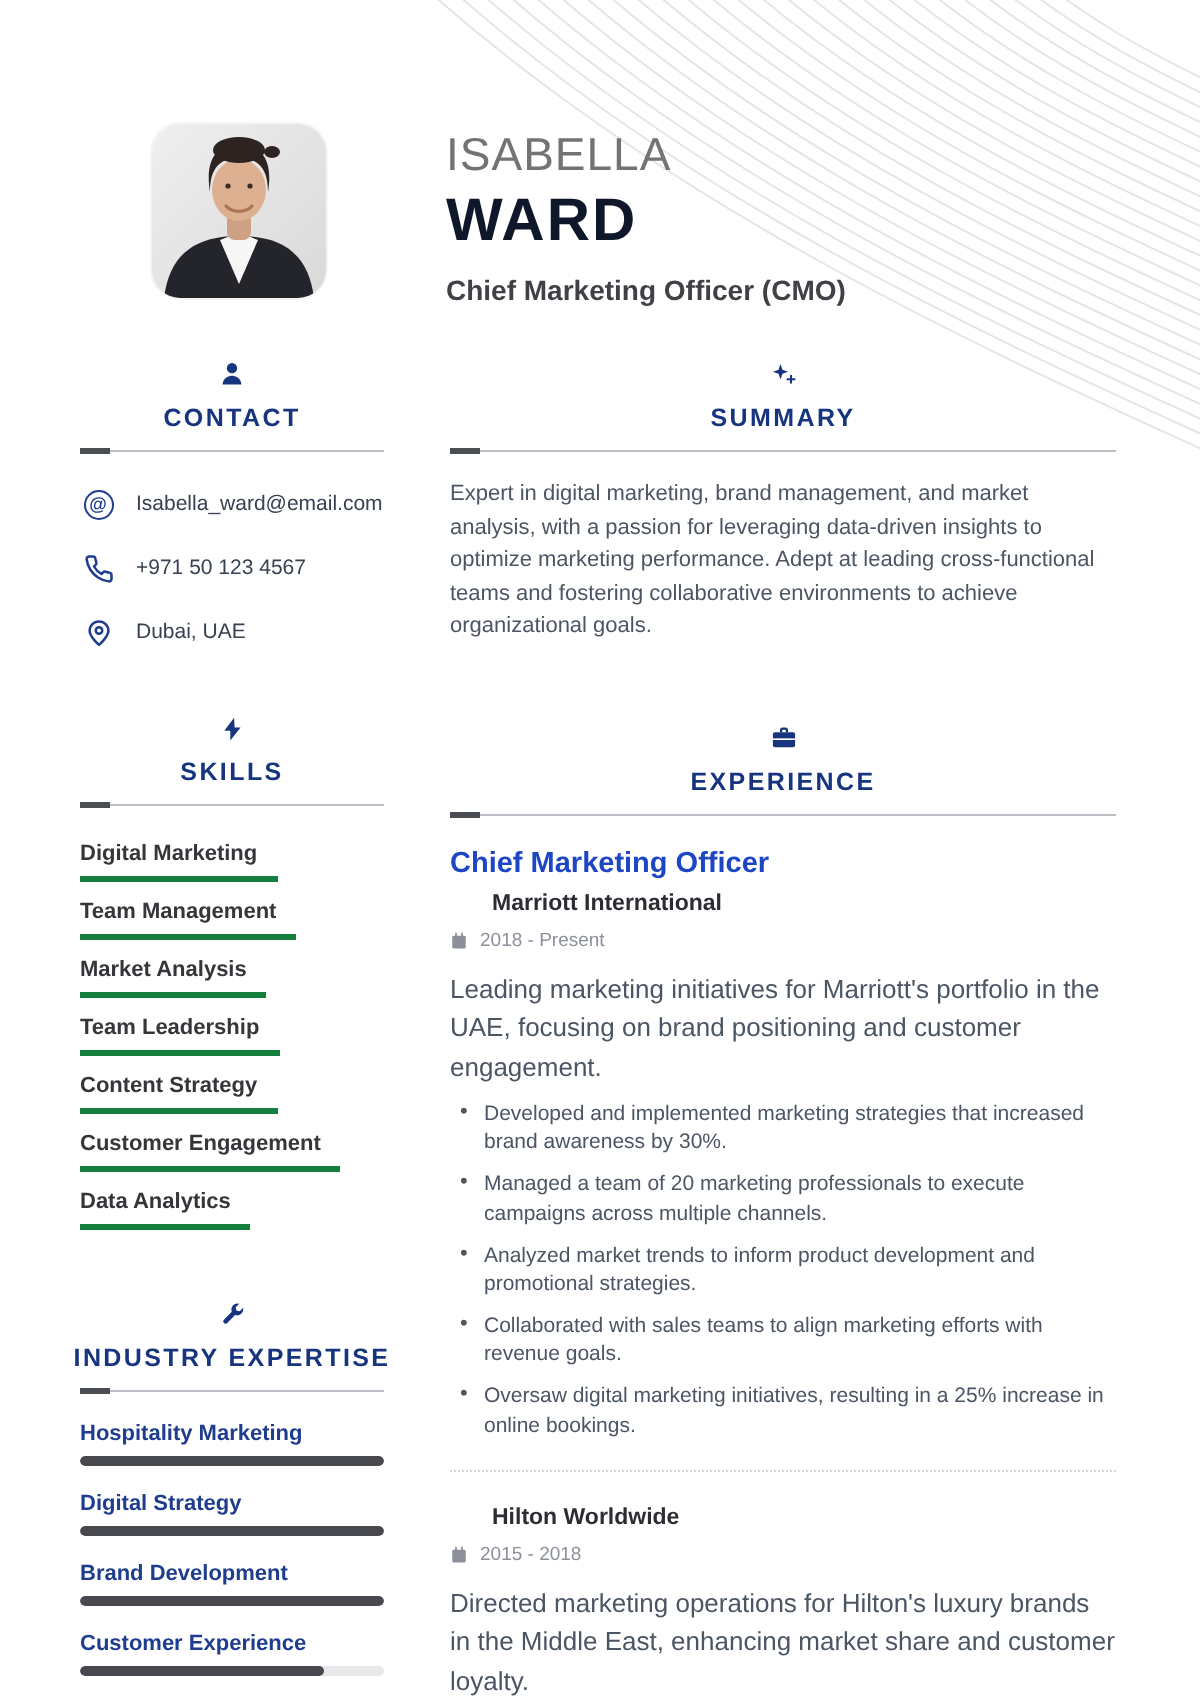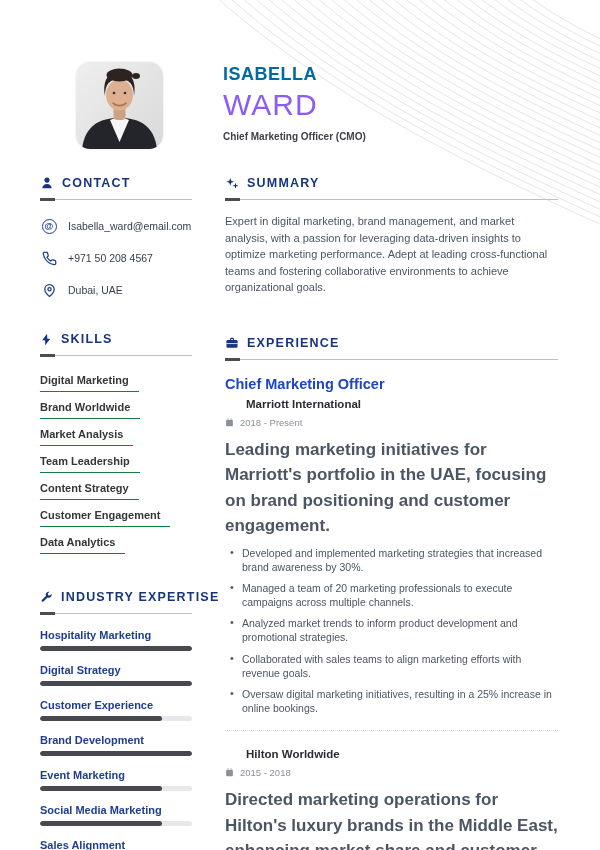--- a/index.html
+++ b/index.html
@@ -13,69 +13,69 @@
   .deco { position:absolute; top:0; right:0; width:420px; height:300px; pointer-events:none; }
   .deco path { fill:none; stroke:#e4e5e8; stroke-width:1; }
 
   
   .header { position:relative; display:flex; padding:62px 0 0 76px; z-index:2; }
   .photo {
     width:87px; height:87px; border-radius:14px; overflow:hidden; flex:none;
     box-shadow:0 0 0 1px rgba(0,0,0,.04);
   }
   .name-block { margin-left:60px; padding-top:2px; }
-  .first-name { font-size:18px; font-weight:700; color:#0369a1; letter-spacing:.5px; }
-  .last-name  { font-size:30px; font-weight:400; color:#8b5cf6; letter-spacing:1px; margin-top:3px; }
-  .subtitle   { font-size:10px; font-weight:600; color:#3f4147; margin-top:9px; }
+  .first-name { font-size:23px; font-weight:400; color:#737373; letter-spacing:.5px; }
+  .last-name  { font-size:30px; font-weight:700; color:#0f172a; letter-spacing:1px; margin-top:3px; }
+  .subtitle   { font-size:14px; font-weight:600; color:#3f4147; margin-top:9px; }
 
   
   .columns { position:relative; display:flex; padding:0 42px 0 40px; margin-top:27px; z-index:2; }
   .left  { width:152px; flex:none; }
   .right { flex:1; margin-left:33px; min-width:0; }
 
   
-  .sec-head { display:flex; align-items:center; gap:8px; }
+  .sec-head { display:flex; align-items:center; gap:8px;flex-direction:column; }
   .sec-head .ttl { font-size:12.5px; font-weight:800; color:#17357f; letter-spacing:1.2px; white-space:nowrap; }
   .sec-head svg { flex:none; }
   .rule { height:1px; background:#bcbfc5; position:relative; margin-top:9px; }
   .rule::before { content:''; position:absolute; left:0; top:-1px; width:15px; height:3px; background:#4a4d52; }
 
   
   .contact-items { margin-top:17px; }
   .c-item { display:flex; align-items:center; gap:10px; margin-bottom:14px; }
   .c-icon { width:18px; height:18px; flex:none; display:flex; align-items:center; justify-content:center; color:#1e3d8f; }
   .at-badge { width:15px; height:15px; border:1.5px solid #1e3d8f; border-radius:50%;
               font-size:9px; font-weight:700; color:#1e3d8f; display:flex; align-items:center; justify-content:center; }
   .c-text { font-size:10.5px; color:#374151; }
 
   
   .skills { margin-top:33px;text-align:center; }
   .skills ul { list-style:none; margin-top:18px; }
   .skills li { font-size:11px; font-weight:600; color:#35363a; width:fit-content;
-               padding:0 10px 5px 0; border-bottom:1px solid #15803d; margin-bottom:9px; }
+               padding:0 10px 5px 0; border-bottom:3px solid #15803d; margin-bottom:9px; }
 
   
   .expertise { margin-top:36px; }
   .exp-items { margin-top:15px; }
   .e-item { margin-bottom:13px; }
   .e-label { font-size:11px; font-weight:700; color:#1e3d8f; margin-bottom:5px; }
   .track { height:5px; background:#e8e8ea; border-radius:3px; overflow:hidden; }
   .fill  { height:100%; background:#48494e; border-radius:3px; }
 
   
   .summary p { font-size:11px; line-height:1.5; color:#4b5563; margin-top:13px; }
 
   
   .experience { margin-top:40px; }
   .jobs { margin-top:16px; }
   .job-title { font-size:14.5px; font-weight:800; color:#1d46c4; }
   .company   { font-size:11.5px; font-weight:700; color:#2b2d33; margin-top:6px;padding-left:21px; }
   .dates     { display:flex; align-items:center; gap:6px; margin-top:7px; color:#8b909a; }
   .dates .dt { font-size:9.5px; }
-  .job-desc  { font-size:17px; line-height:1.5; color:#4b5563; margin-top:9px;font-weight:bold; }
+  .job-desc  { font-size:13px; line-height:1.5; color:#4b5563; margin-top:9px; }
   .job ul { list-style:none; margin-top:7px; }
   .job li { position:relative; font-size:10.5px; line-height:1.35; color:#4b5563;
             padding-left:17px; margin-bottom:7px; }
   .job li::before { content:'•'; position:absolute; left:5px; top:-1px; color:#55565c; font-size:11px; }
   .job-divider { border-top:1.5px dotted #d6d6da; margin:15px 0 17px; }
 </style>
 </head>
 <body>
 
 <svg class="deco" viewBox="0 0 420 300" aria-hidden="true">
@@ -157,21 +157,21 @@
               <span class="at-badge">@</span>
             </span>
           <span class="c-text">Isabella_ward@email.com</span>
         </div>
         <div class="c-item">
           <span class="c-icon">
             <svg width="15" height="15" viewBox="0 0 24 24" fill="none" stroke="#1e3d8f" stroke-width="2" stroke-linecap="round" stroke-linejoin="round">
               <path d="M22 16.9v3a2 2 0 0 1-2.2 2 19.8 19.8 0 0 1-8.6-3.1 19.5 19.5 0 0 1-6-6A19.8 19.8 0 0 1 2.1 4.2 2 2 0 0 1 4.1 2h3a2 2 0 0 1 2 1.7c.1 1 .4 2 .7 2.9a2 2 0 0 1-.5 2.1L8 10a16 16 0 0 0 6 6l1.3-1.3a2 2 0 0 1 2.1-.5c.9.3 1.9.6 2.9.7a2 2 0 0 1 1.7 2z"></path>
             </svg>
           </span>
-          <span class="c-text">+971 50 208 4567</span>
+          <span class="c-text">+971 50 123 4567</span>
         </div>
         <div class="c-item">
           <span class="c-icon">
             <svg width="15" height="15" viewBox="0 0 24 24" fill="none" stroke="#1e3d8f" stroke-width="2" stroke-linecap="round" stroke-linejoin="round">
               <path d="M12 21.5s-7.5-6.4-7.5-11.3a7.5 7.5 0 1 1 15 0c0 4.9-7.5 11.3-7.5 11.3z"></path>
               <circle cx="12" cy="10" r="2.6"></circle>
             </svg>
           </span>
           <span class="c-text">Dubai, UAE</span>
         </div>
@@ -181,21 +181,21 @@
     <div class="skills">
       <div class="sec-head">
         <svg width="13" height="13" viewBox="0 0 24 24">
           <path d="M13 1.5 4 13.5h5.5L9.5 22.5 19 10.5h-5.5z" fill="#17357f"></path>
         </svg>
         <span class="ttl">SKILLS</span>
       </div>
       <div class="rule"></div>
       <ul>
         <li>Digital Marketing</li>
-        <li>Brand Worldwide</li>
+        <li>Team Management</li>
         <li>Market Analysis</li>
         <li>Team Leadership</li>
         <li>Content Strategy</li>
         <li>Customer Engagement</li>
         <li>Data Analytics</li>
       </ul>
     </div>
 
     <div class="expertise">
       <div class="sec-head">
@@ -212,29 +212,29 @@
               <div class="fill" style="width: 100%;"></div>
             </div>
         </div>
         <div class="e-item">
           <div class="e-label">Digital Strategy</div>
           <div class="track">
               <div class="fill" style="width: 100%;"></div>
             </div>
         </div>
         <div class="e-item">
+          <div class="e-label">Brand Development</div>
+          <div class="track">
+              <div class="fill" style="width: 100%;"></div>
+            </div>
+        </div>
+        <div class="e-item">
           <div class="e-label">Customer Experience</div>
           <div class="track">
               <div class="fill" style="width: 80%;"></div>
-            </div>
-        </div>
-        <div class="e-item">
-          <div class="e-label">Brand Development</div>
-          <div class="track">
-              <div class="fill" style="width: 100%;"></div>
             </div>
         </div>
         <div class="e-item">
           <div class="e-label">Event Marketing</div>
           <div class="track">
               <div class="fill" style="width: 80%;"></div>
             </div>
         </div>
         <div class="e-item">
           <div class="e-label">Social Media Marketing</div>

